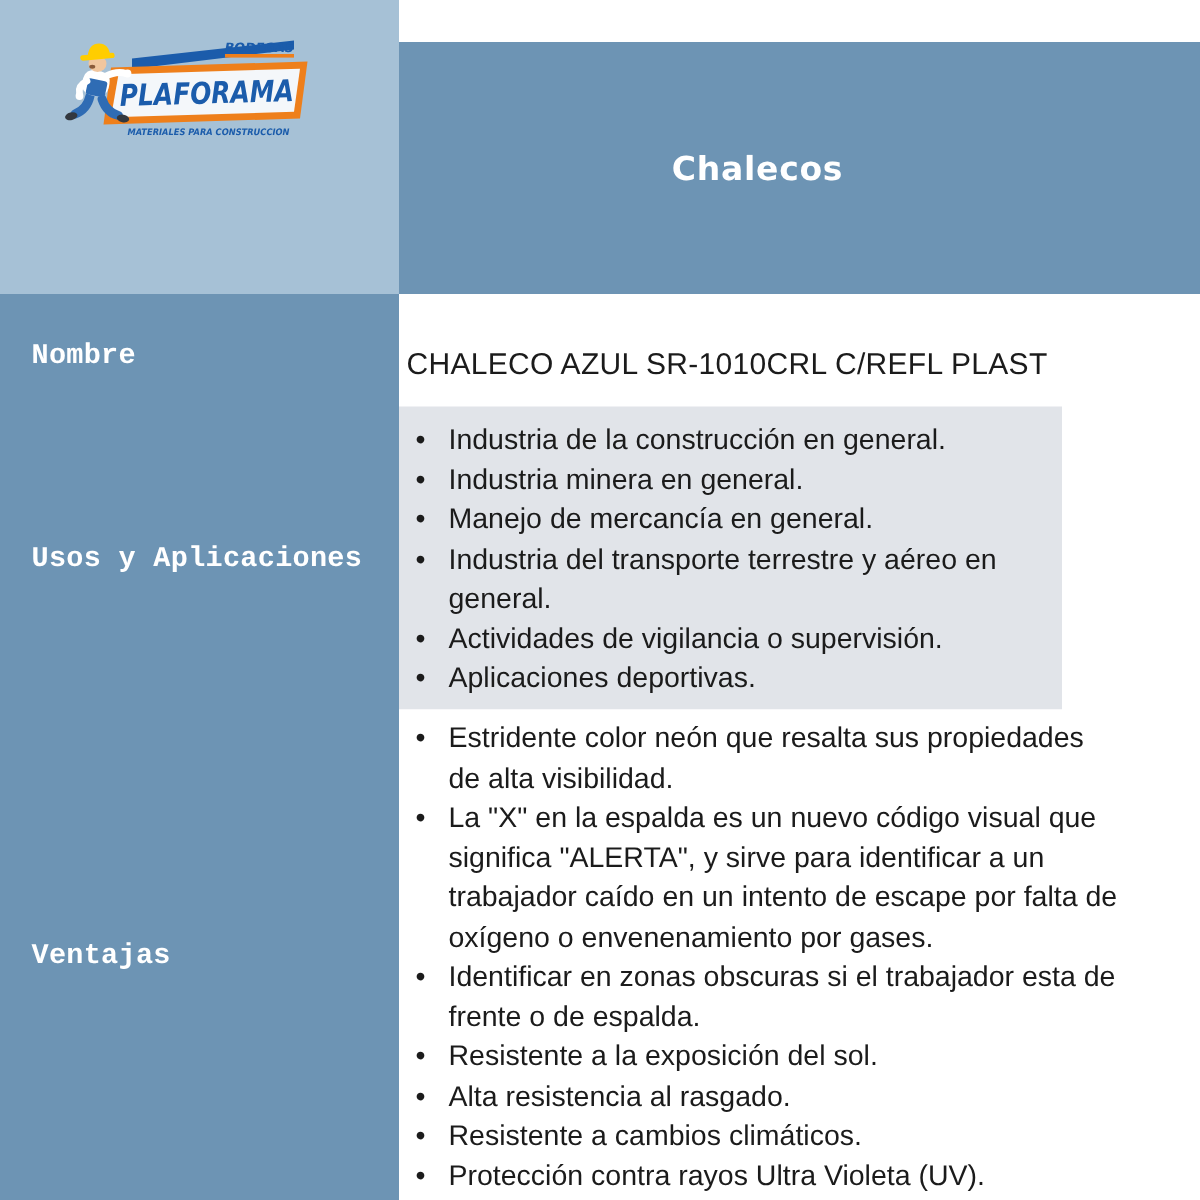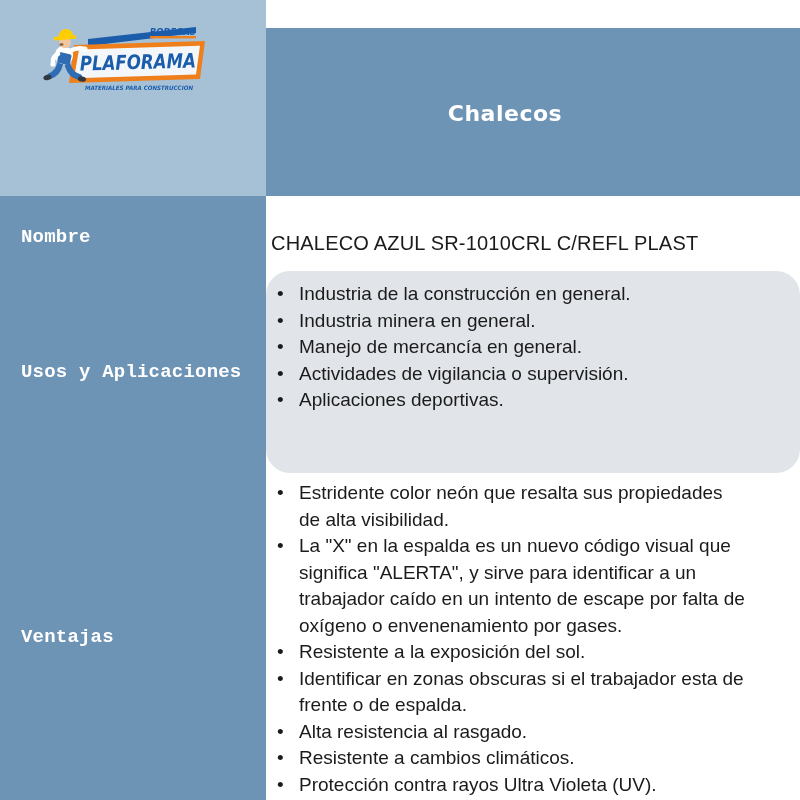--- a/index.html
+++ b/index.html
@@ -42,22 +42,22 @@
   .content-col { position:absolute; left:266px; top:196px; width:534px; height:604px; background:#ffffff; }
 
   .cell-nombre {
     position:absolute; left:0; top:0; width:534px; height:75px;
     background:#ffffff; display:flex; align-items:center;
     padding-left:5px; padding-right:6px;margin-top:10px;
   }
   .product-name { font-size:20px; color:#1b1b1b; letter-spacing:0.2px; }
 
   .cell-usos {
-    position:absolute; left:0; top:75px; width:534px; height:202px;
-    background:#e1e4e9; padding:10px 6px 0 9px;border-radius:24px;
+    position:absolute; left:0; top:75px; width:442px; height:202px;
+    background:#e1e4e9; padding:10px 6px 0 9px;
   }
   .cell-ventajas {
     position:absolute; left:0; top:277px; width:486px; height:327px;
     background:#ffffff; padding:7px 4px 0 9px;
   }
 
   ul.bullets { list-style:none; }
   ul.bullets li {
     position:relative; padding-left:24px;
     font-size:19px; line-height:26.5px; color:#1b1b1b;
@@ -131,30 +131,31 @@
 
   <div class="content-col">
     <div class="cell-nombre">
       <span class="product-name">CHALECO AZUL SR-1010CRL C/REFL PLAST</span>
     </div>
     <div class="cell-usos">
       <ul class="bullets">
           <li>Industria de la construcción en general.</li>
           <li>Industria minera en general.</li>
           <li>Manejo de mercancía en general.</li>
+          <li>Industria del transporte terrestre y aéreo en general.</li>
           <li>Actividades de vigilancia o supervisión.</li>
           <li>Aplicaciones deportivas.</li>
         </ul>
     </div>
     <div class="cell-ventajas">
       <ul class="bullets">
           <li>Estridente color neón que resalta sus propiedades de alta visibilidad.</li>
           <li>La "X" en la espalda es un nuevo código visual que significa "ALERTA", y sirve para identificar a un trabajador caído en un intento de escape por falta de oxígeno o envenenamiento por gases.</li>
+          <li>Identificar en zonas obscuras si el trabajador esta de frente o de espalda.</li>
           <li>Resistente a la exposición del sol.</li>
-          <li>Identificar en zonas obscuras si el trabajador esta de frente o de espalda.</li>
           <li>Alta resistencia al rasgado.</li>
           <li>Resistente a cambios climáticos.</li>
           <li>Protección contra rayos Ultra Violeta (UV).</li>
         </ul>
     </div>
   </div>
 
 </div>
 
 </body></html>

